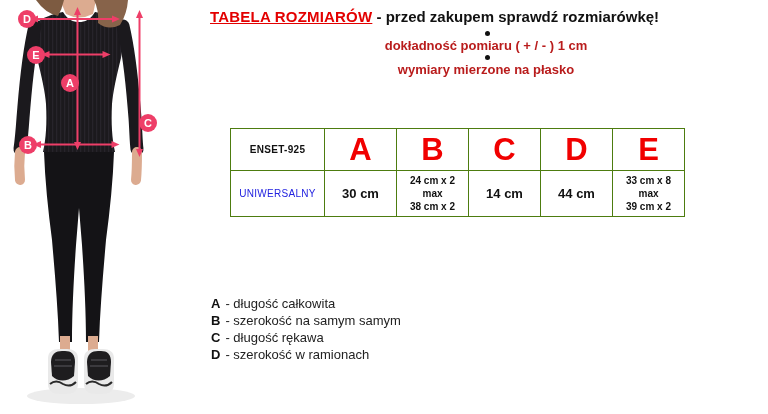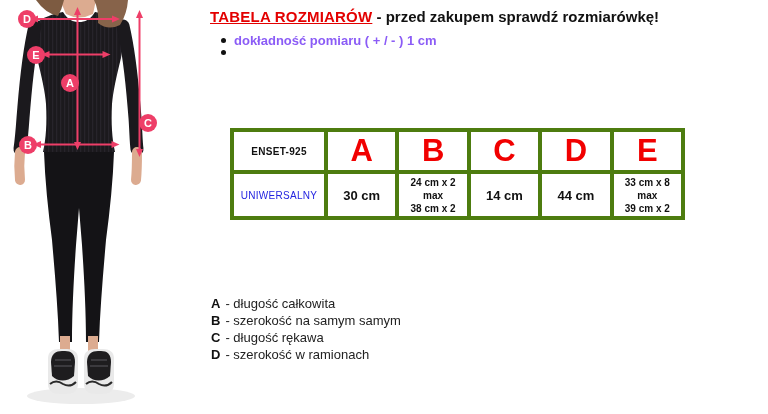--- a/index.html
+++ b/index.html
@@ -17,27 +17,27 @@
   .mh { fill:var(--measure-pink,#ee3e68); }
 
   
   .hdr { position:absolute; left:210px; top:7px; width:552px; }
   .title-line { line-height:19px; white-space:nowrap; }
   .ttl { color:var(--title-red,#e30000); font-weight:bold; font-size:15px;
          text-decoration:underline; letter-spacing:.2px; }
   .sub { color:#111; font-weight:bold; font-size:15px; }
   .bullets { list-style:none; margin-top:5px; }
   .bullet { display:flex; align-items:center; font-weight:bold; font-size:13px;
-            color:#8b5cf6; line-height:19px; }
+            color:#b91c1c; line-height:19px;flex-direction:column; }
   .dot { width:5px; height:5px; border-radius:50%; background:#111; margin:0 8px 0 11px; flex:0 0 auto; }
 
   
   table.sizes { position:absolute; left:230px; top:128px; width:455px;
                 border-collapse:collapse; table-layout:fixed; }
-  .sizes td { border:4px solid #4d7c0f; text-align:center; vertical-align:middle; background:#fff; }
+  .sizes td { border:1px solid #4d7c0f; text-align:center; vertical-align:middle; background:#fff; }
   .sizes tr.head td { height:42px; }
   .sizes tr.vals td { height:46px; }
   td.lbl { width:94px; }
   .code { font-size:10px; font-weight:bold; letter-spacing:.3px; color:#111; }
   .letter { color:var(--table-letter-red,#f10000); font-size:31px; font-weight:bold; }
   .uni { color:var(--row-label-blue,#2323e0); font-size:10px; font-weight:normal; letter-spacing:.3px; }
   .val { font-size:13px; font-weight:bold; color:#111; white-space:pre-line; }
   .val.small { font-size:10px; line-height:13px; }
 
   
@@ -137,20 +137,21 @@
     <div class="title-line">
       <span class="ttl">TABELA ROZMIARÓW</span><span class="sub"> - przed zakupem sprawdź rozmiarówkę!</span>
     </div>
     <ul class="bullets">
       <li class="bullet">
         <span class="dot"></span>
         <span>dokładność pomiaru ( + / - ) 1 cm</span>
       </li>
       <li class="bullet">
         <span class="dot"></span>
+        <span>wymiary mierzone na płasko</span>
       </li>
     </ul>
   </div>
 
   <table class="sizes">
     <tbody>
         <tr class="head">
       <td class="lbl code">ENSET-925</td>
       <td class="letter">A</td>
       <td class="letter">B</td>

